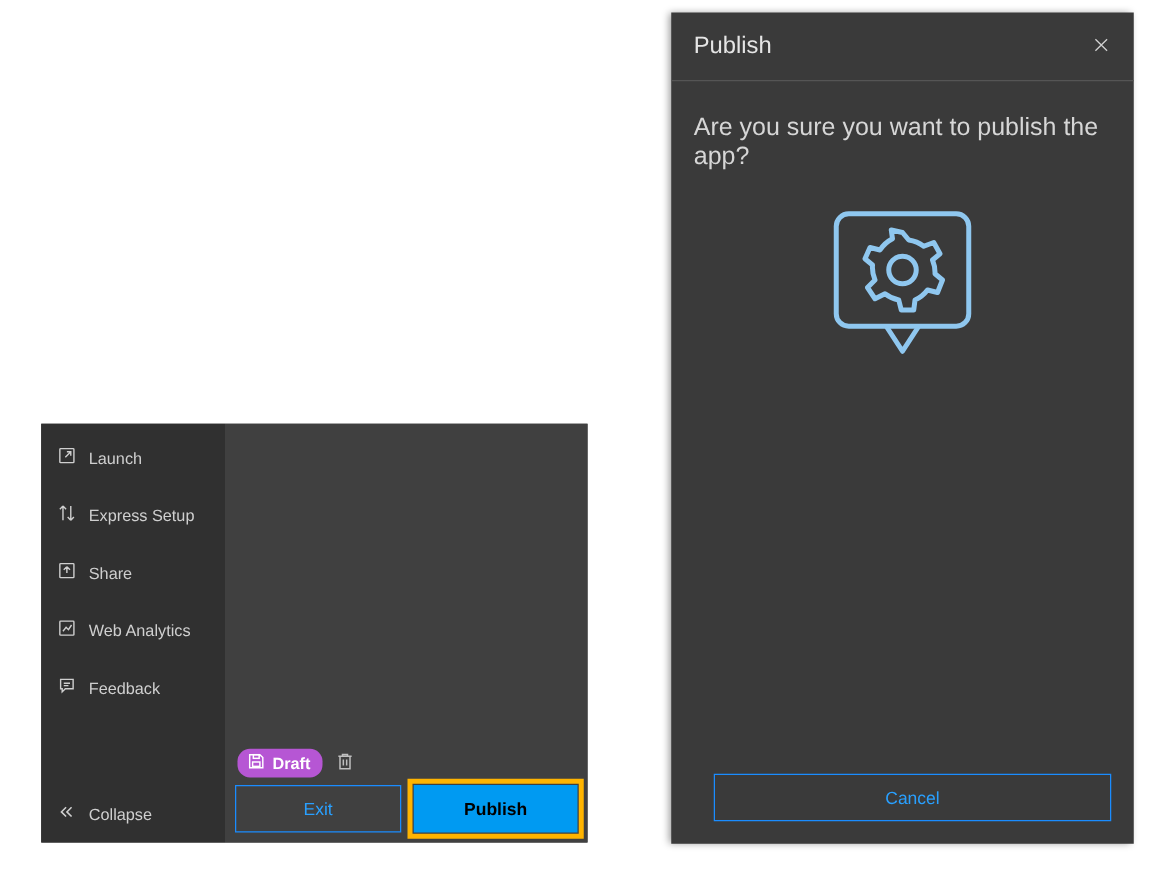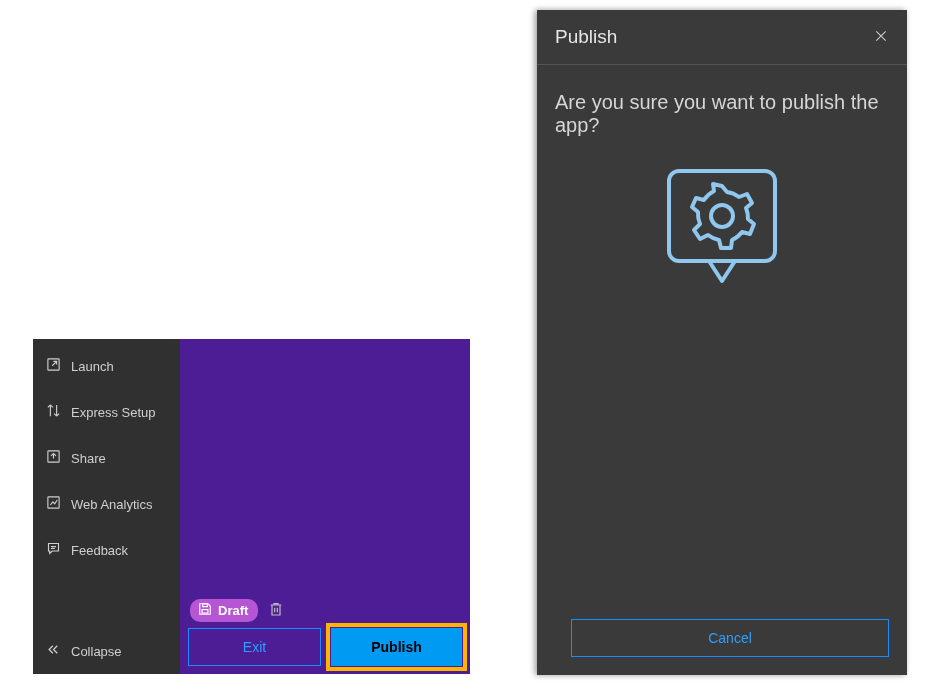--- a/index.html
+++ b/index.html
@@ -39,21 +39,21 @@
     color: #cfcfcf;
     font-size: 13px;
     cursor: pointer;
   }
   .sidebar-item svg { flex: 0 0 auto; }
   .sidebar-spacer { flex: 1 1 auto; }
 
   .stage {
     flex: 1 1 auto;
     position: relative;
-    background: #4c1d95;
+    background: #404040;
   }
   .stage-bottom {
     position: absolute;
     left: 0; right: 0; bottom: 0;
     padding: 8px 8px 8px 8px;
   }
   .draft-row { display: flex; align-items: center; gap: 10px; margin-bottom: 6px; margin-left: 2px;}
   .draft-badge {
     display: inline-flex;
     align-items: center;

